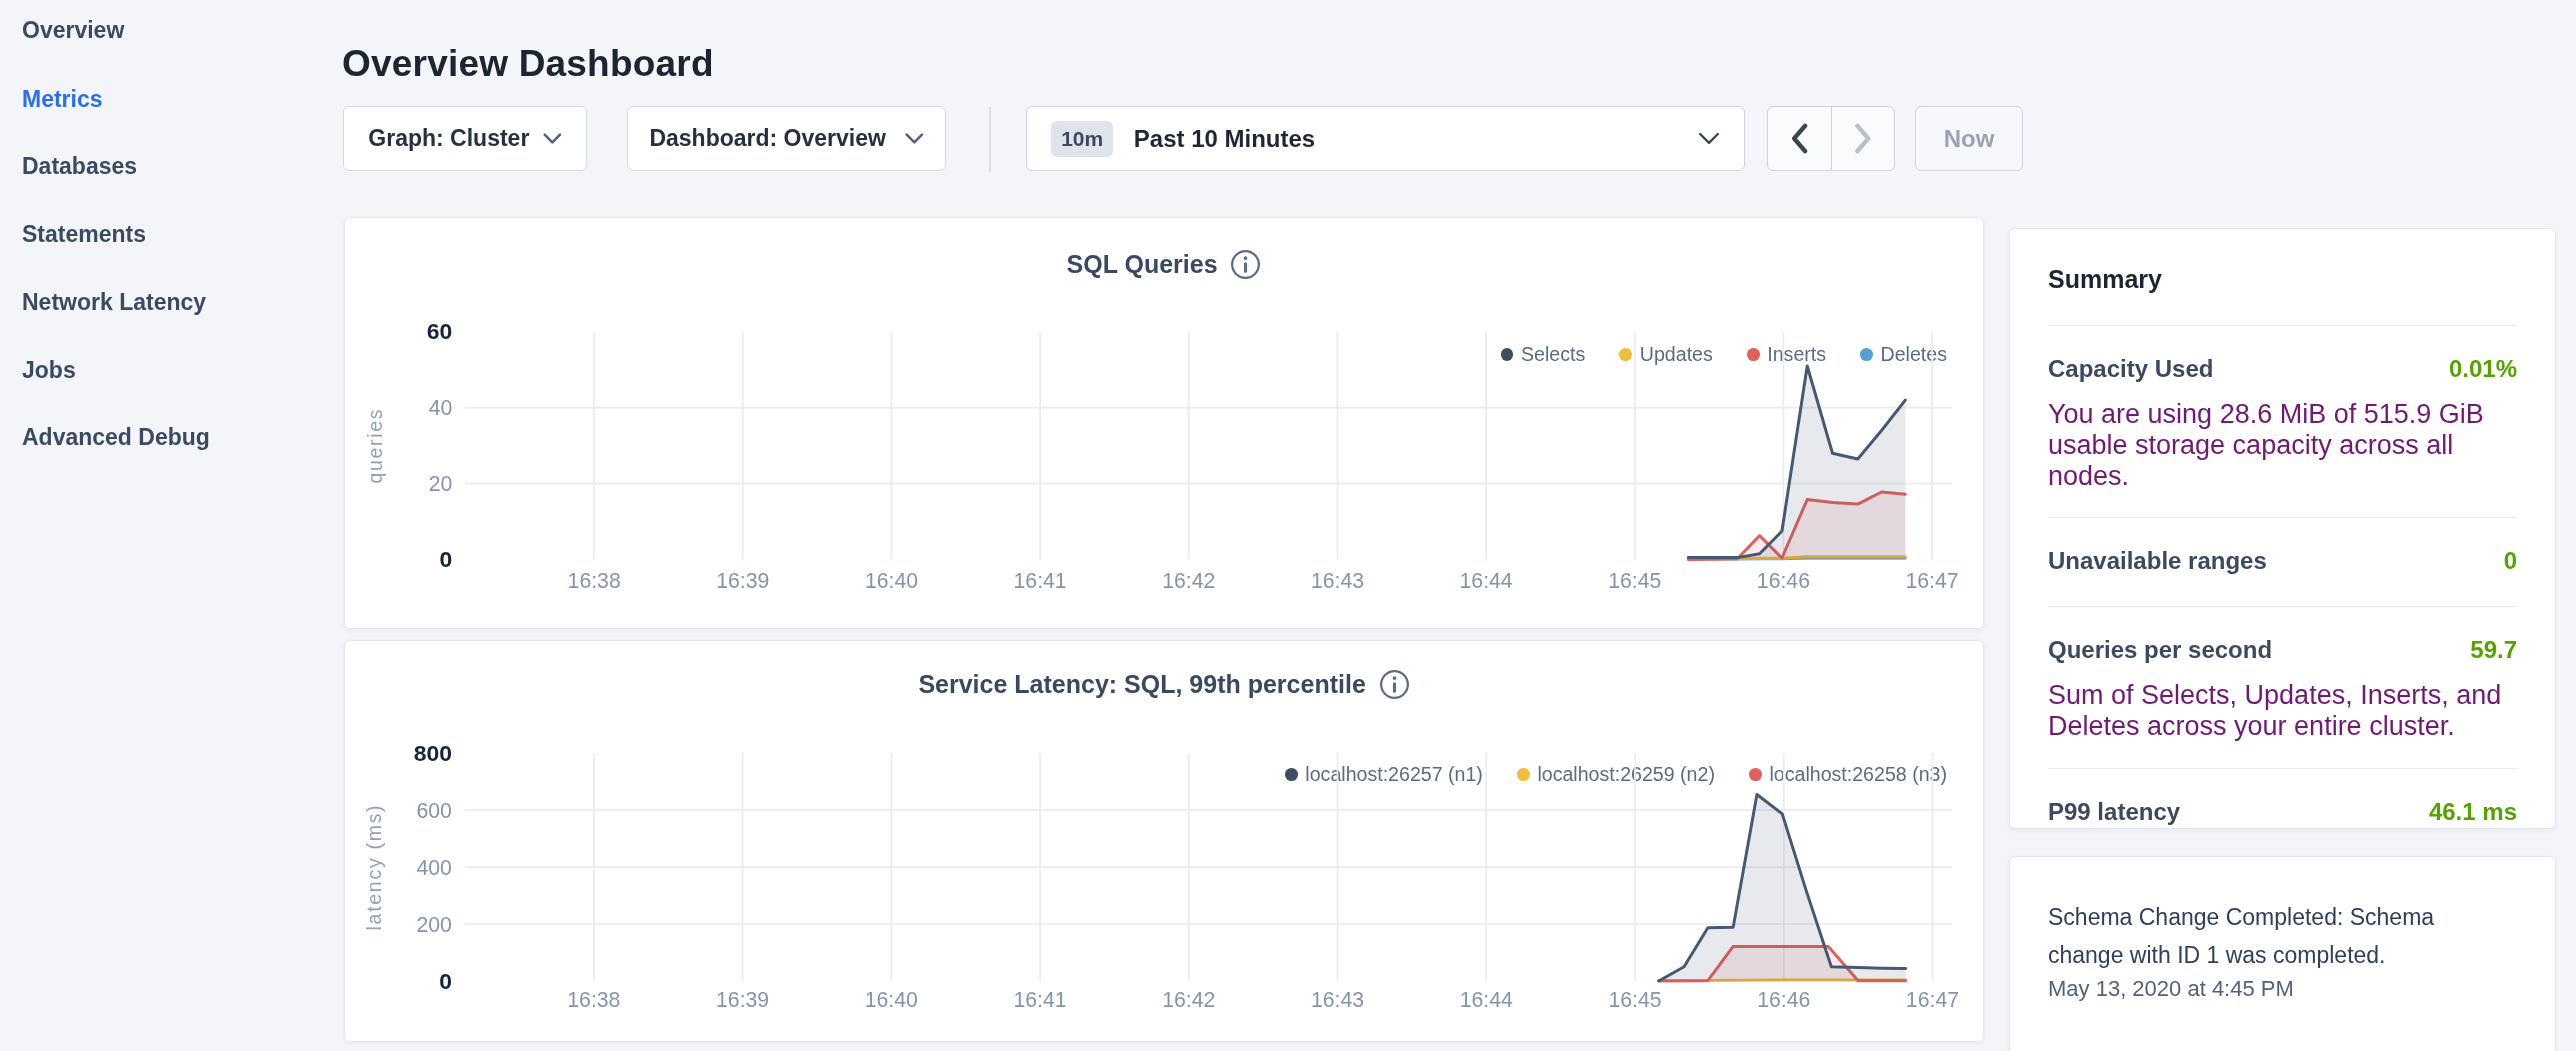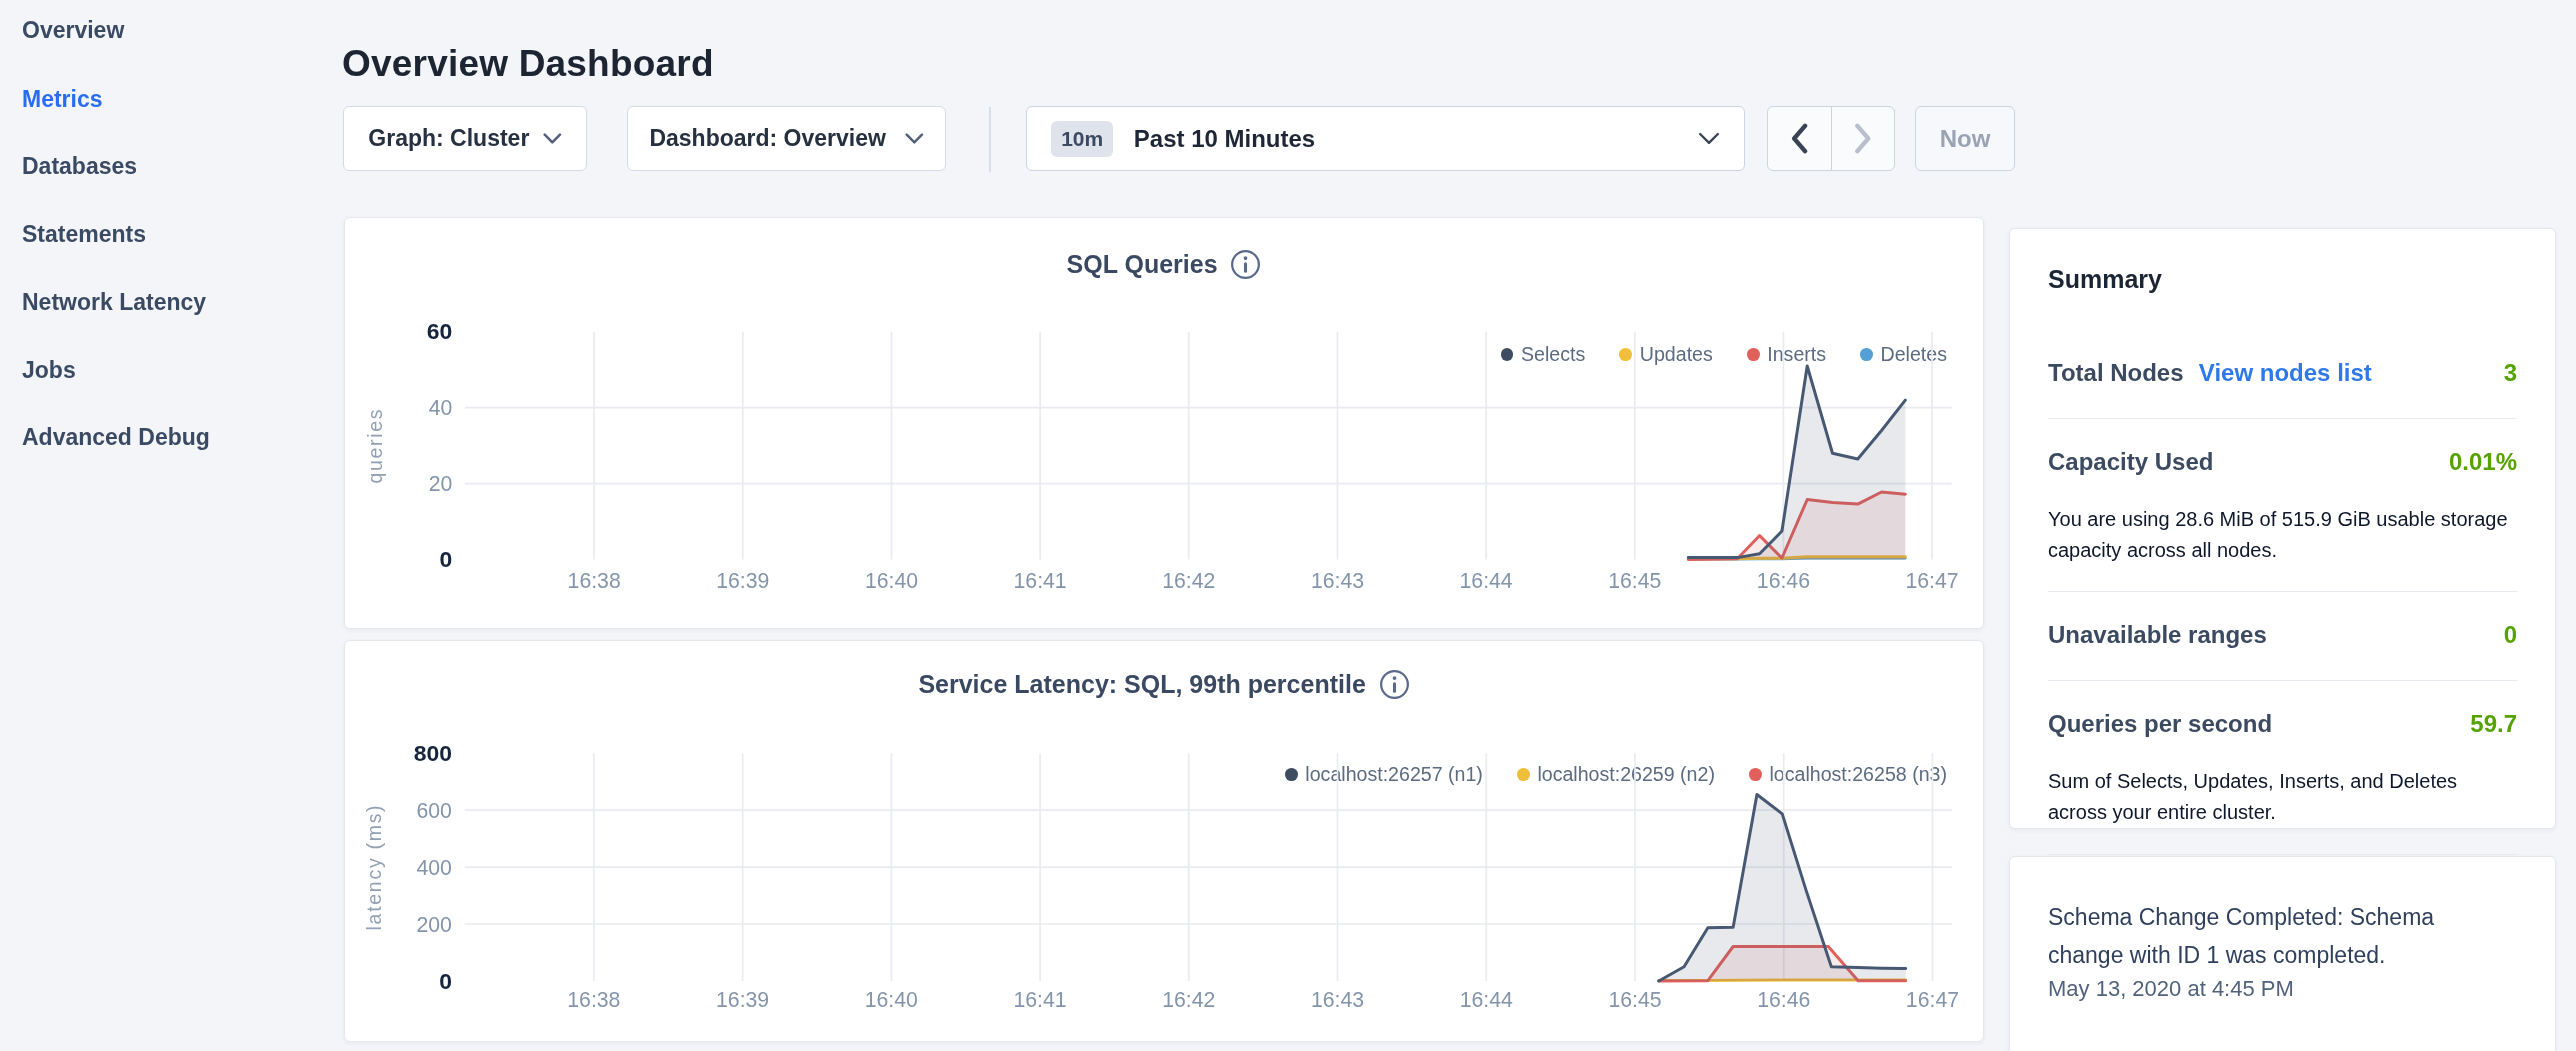--- a/index.html
+++ b/index.html
@@ -38,21 +38,21 @@
   }
   .time-label{font-size:24px;font-weight:700;color:#1f2736;flex:1;text-align:left;}
   .arrowbox{
     left:1767px;top:106px;width:128px;height:65px;box-sizing:border-box;
     background:#fafbfd;border:1.7px solid #cdd3df;border-radius:6px;
     display:flex;position:absolute;cursor:pointer;
   }
   .arrow-half{flex:1;display:flex;align-items:center;justify-content:center;}
   .arrow-half + .arrow-half{border-left:1.7px solid #cdd3df;}
   .now-btn{
-    left:1915px;width:100px;background:#f7f8fb;border-color:#cdd3df;
+    left:1915px;width:108px;background:#f7f8fb;border-color:#cdd3df;
     color:#9aa3b4;font-size:24px;font-weight:700;
   }
   
   .card{
     position:absolute;background:#ffffff;border:0.9px solid #e4e7ee;border-radius:6px;
     box-shadow:0 1.7px 4.3px rgba(30,40,60,0.05);box-sizing:border-box;
   }
   .chart-card-1{left:344px;top:217px;width:1640px;height:412px;}
   .chart-card-2{left:344px;top:640px;width:1640px;height:402px;}
   .chart-title-row{
@@ -67,21 +67,21 @@
   .legend-label{font-size:19.6px;color:#5c6b80;}
   .plot-svg{position:absolute;left:0;top:0;}
   
   .summary-card{left:2009px;top:228px;width:547px;height:601px;padding:0 38px;}
   .events-card{left:2009px;top:856px;width:547px;height:255px;padding:0 38px;}
   .panel-title{font-size:25px;font-weight:700;color:#1c2534;}
   .sum-row{display:flex;align-items:baseline;gap:15.3px;}
   .sum-label{font-size:24px;font-weight:700;color:#3c4a61;white-space:nowrap;}
   .sum-link{font-size:24px;font-weight:600;color:#2e79e9;cursor:pointer;white-space:nowrap;}
   .sum-value{margin-left:auto;font-size:24px;font-weight:700;color:#56a300;white-space:nowrap;}
-  .sum-desc{font-size:20px;color:#0f172a;line-height:31px;margin-top:28px;}
+  .sum-desc{font-size:27px;color:#701a75;line-height:31px;margin-top:16px;}
   .sum-divider{height:0.9px;background:#e8eaef;}
   .event-text{font-size:23px;color:#30405c;line-height:38px;width:400px;}
   .event-time{font-size:22px;color:#51627c;margin-top:1.7px;}
 </style>
 </head>
 <body>
 
 <nav class="abs sidebar">
 
 <div class="side-item" style="top: 17px;">Overview</div>
@@ -260,25 +260,20 @@
       <path d="M1545 400 L1545 400 L1602.75 399.665 L1632.5 359.465 L1744.5000000000002 359.465 L1779.5 399.665 L1835.5 399.665 L1835.5 400 Z" fill="rgba(224,96,92,0.12)" stroke="none"></path>
       <path d="M1545 400 L1602.75 399.665 L1632.5 359.465 L1744.5000000000002 359.465 L1779.5 399.665 L1835.5 399.665" fill="none" stroke="#e0605c" stroke-width="3.5" stroke-linejoin="round" stroke-linecap="round"></path>
       <path d="M1545 400 L1545 400 L1574.75 383.25 L1602.75 337.355 L1632.5 336.685 L1660.5 180.575 L1690.25 203.355 L1718.25 293.135 L1748 383.25 L1779.5 384.255 L1807.5 384.925 L1835.5 385.26 L1835.5 400 Z" fill="rgba(71,88,114,0.13)" stroke="none"></path>
       <path d="M1545 400 L1574.75 383.25 L1602.75 337.355 L1632.5 336.685 L1660.5 180.575 L1690.25 203.355 L1718.25 293.135 L1748 383.25 L1779.5 384.255 L1807.5 384.925 L1835.5 385.26" fill="none" stroke="#475872" stroke-width="3.5" stroke-linejoin="round" stroke-linecap="round"></path>
     </svg>
 </section>
 
 <aside class="card summary-card">
   <div class="panel-title" style="margin-top:36px;">Summary</div>
 
-  <div class="sum-row" style="margin-top:65px;">
-    <span class="sum-label">Total Nodes</span>
-    <span class="sum-link">View nodes list</span>
-    <span class="sum-value">3</span>
-  </div>
   <div class="sum-divider" style="margin-top:31px;"></div>
 
   <div class="sum-row" style="margin-top:29px;">
     <span class="sum-label">Capacity Used</span>
     <span class="sum-value">0.01%</span>
   </div>
   <div class="sum-desc">You are using 28.6 MiB of 515.9 GiB usable storage capacity across all nodes.</div>
   <div class="sum-divider" style="margin-top:25.5px;"></div>
 
   <div class="sum-row" style="margin-top:29px;">

